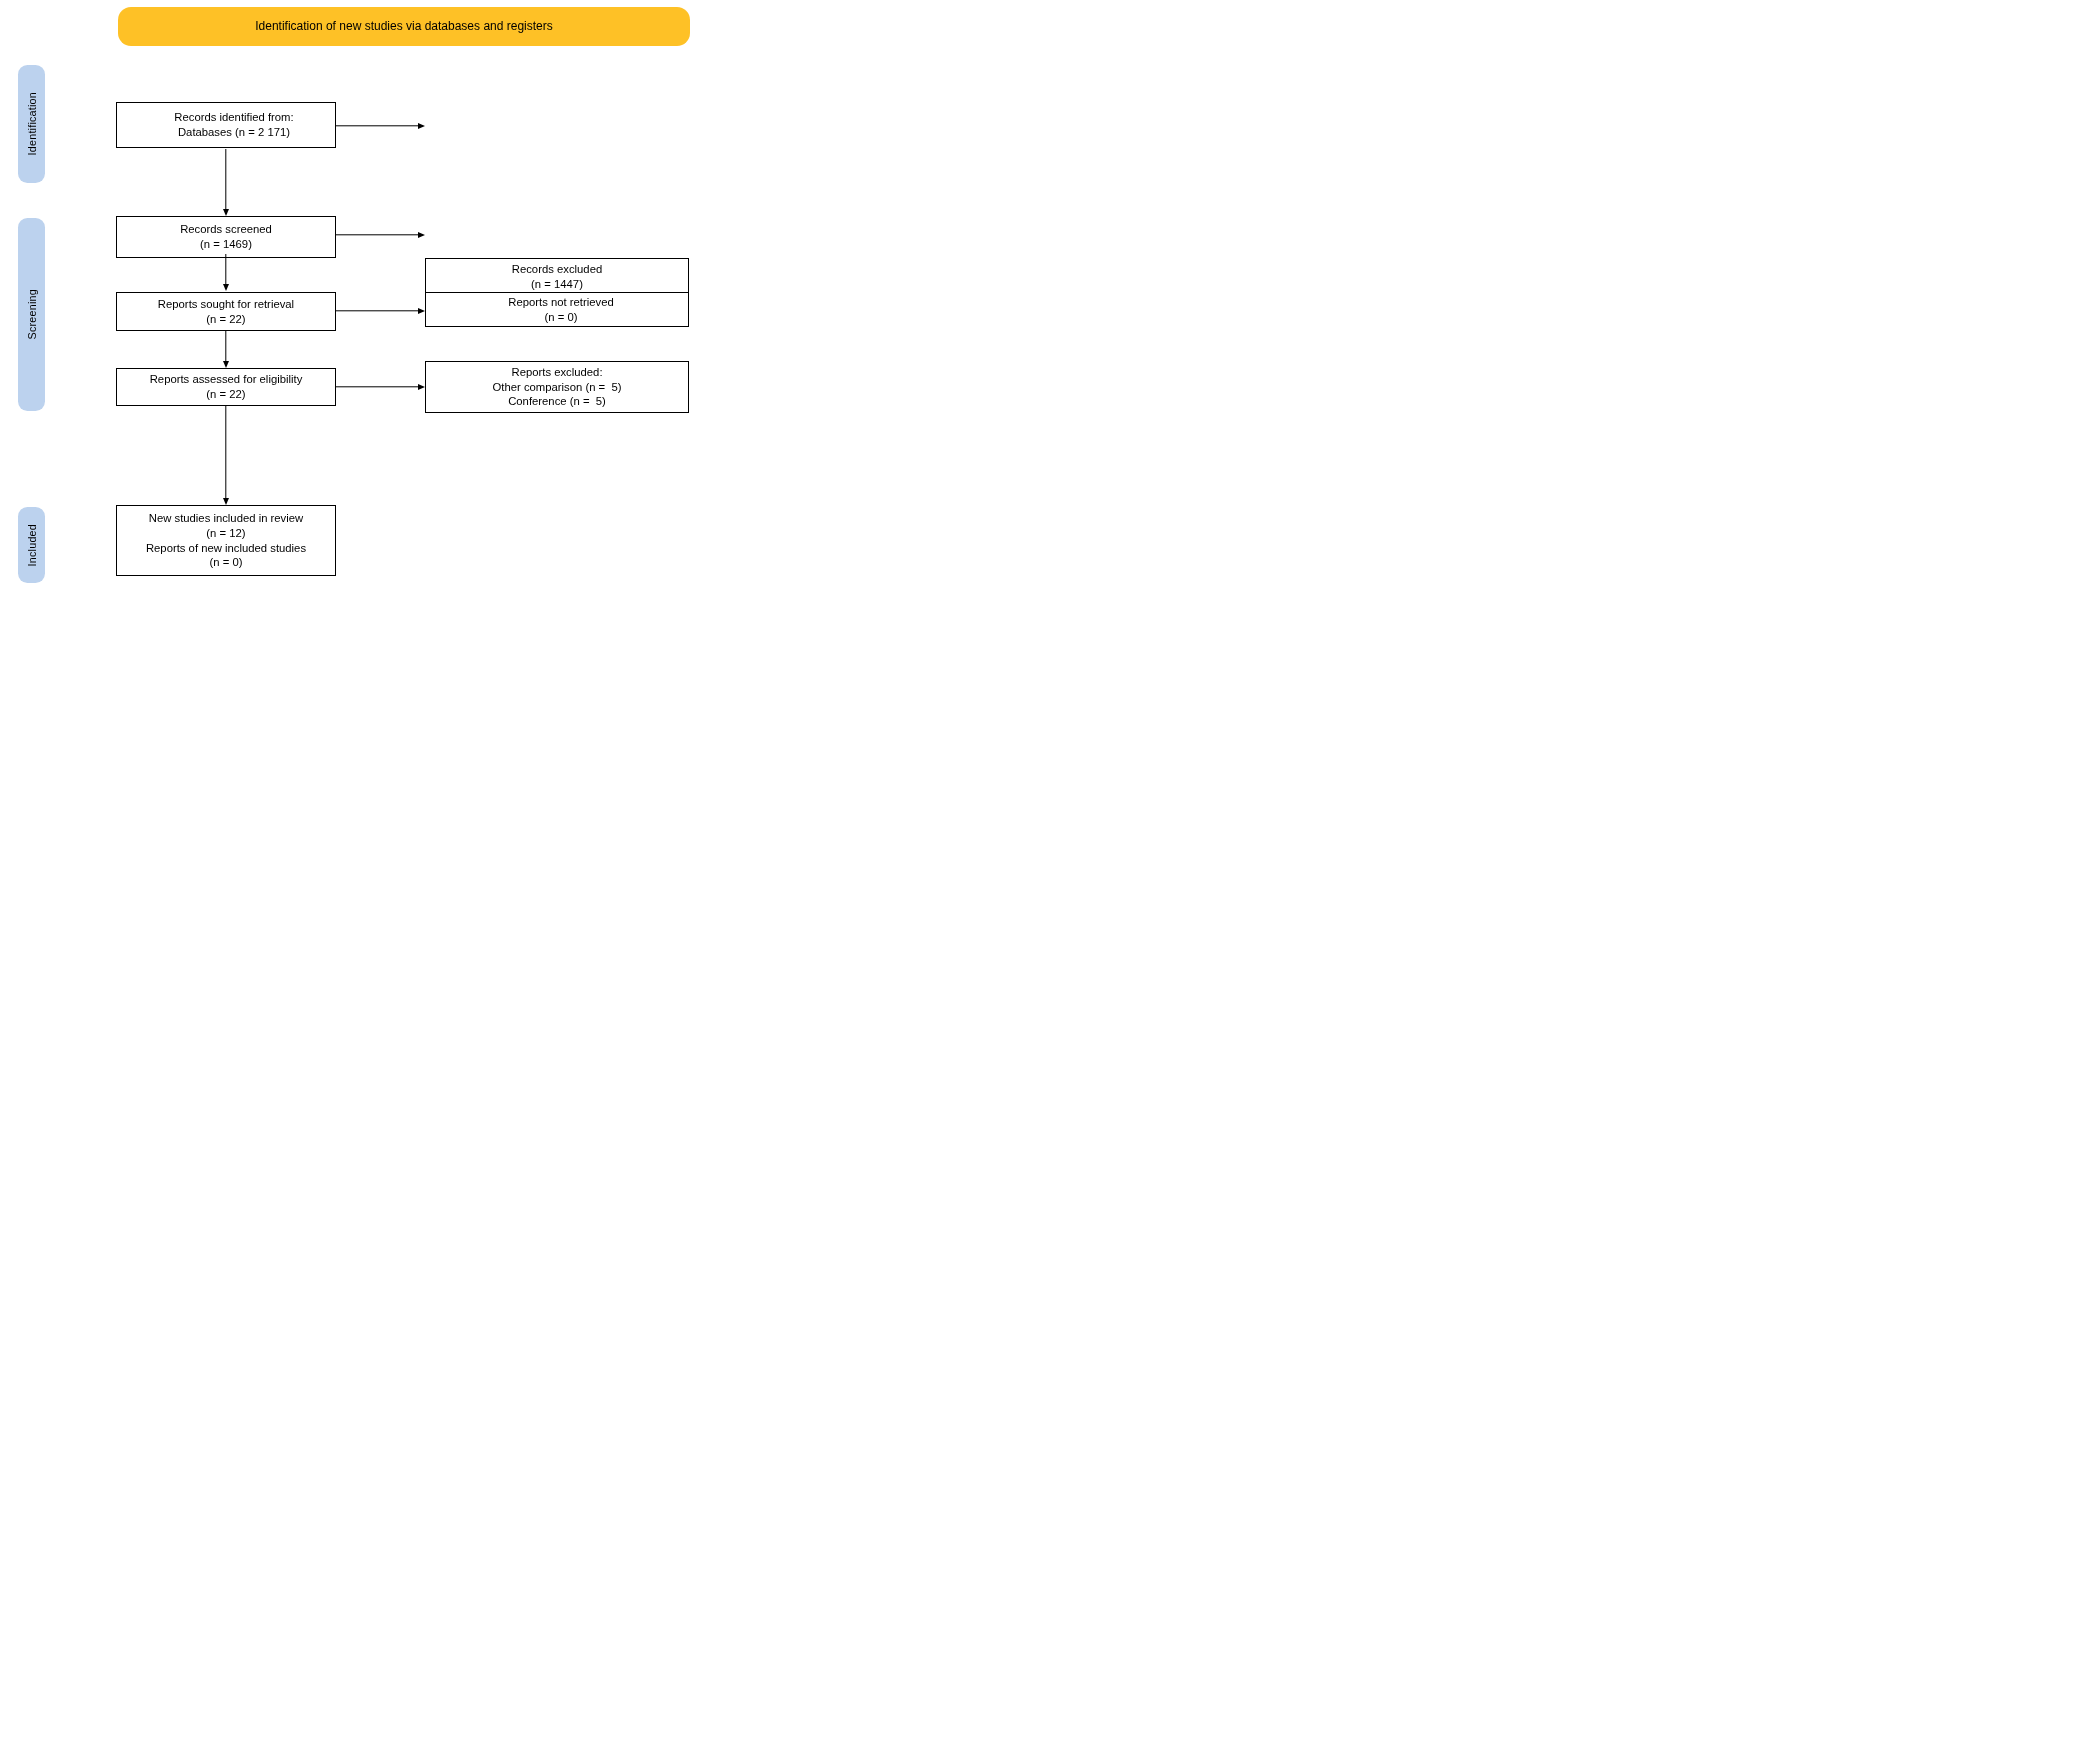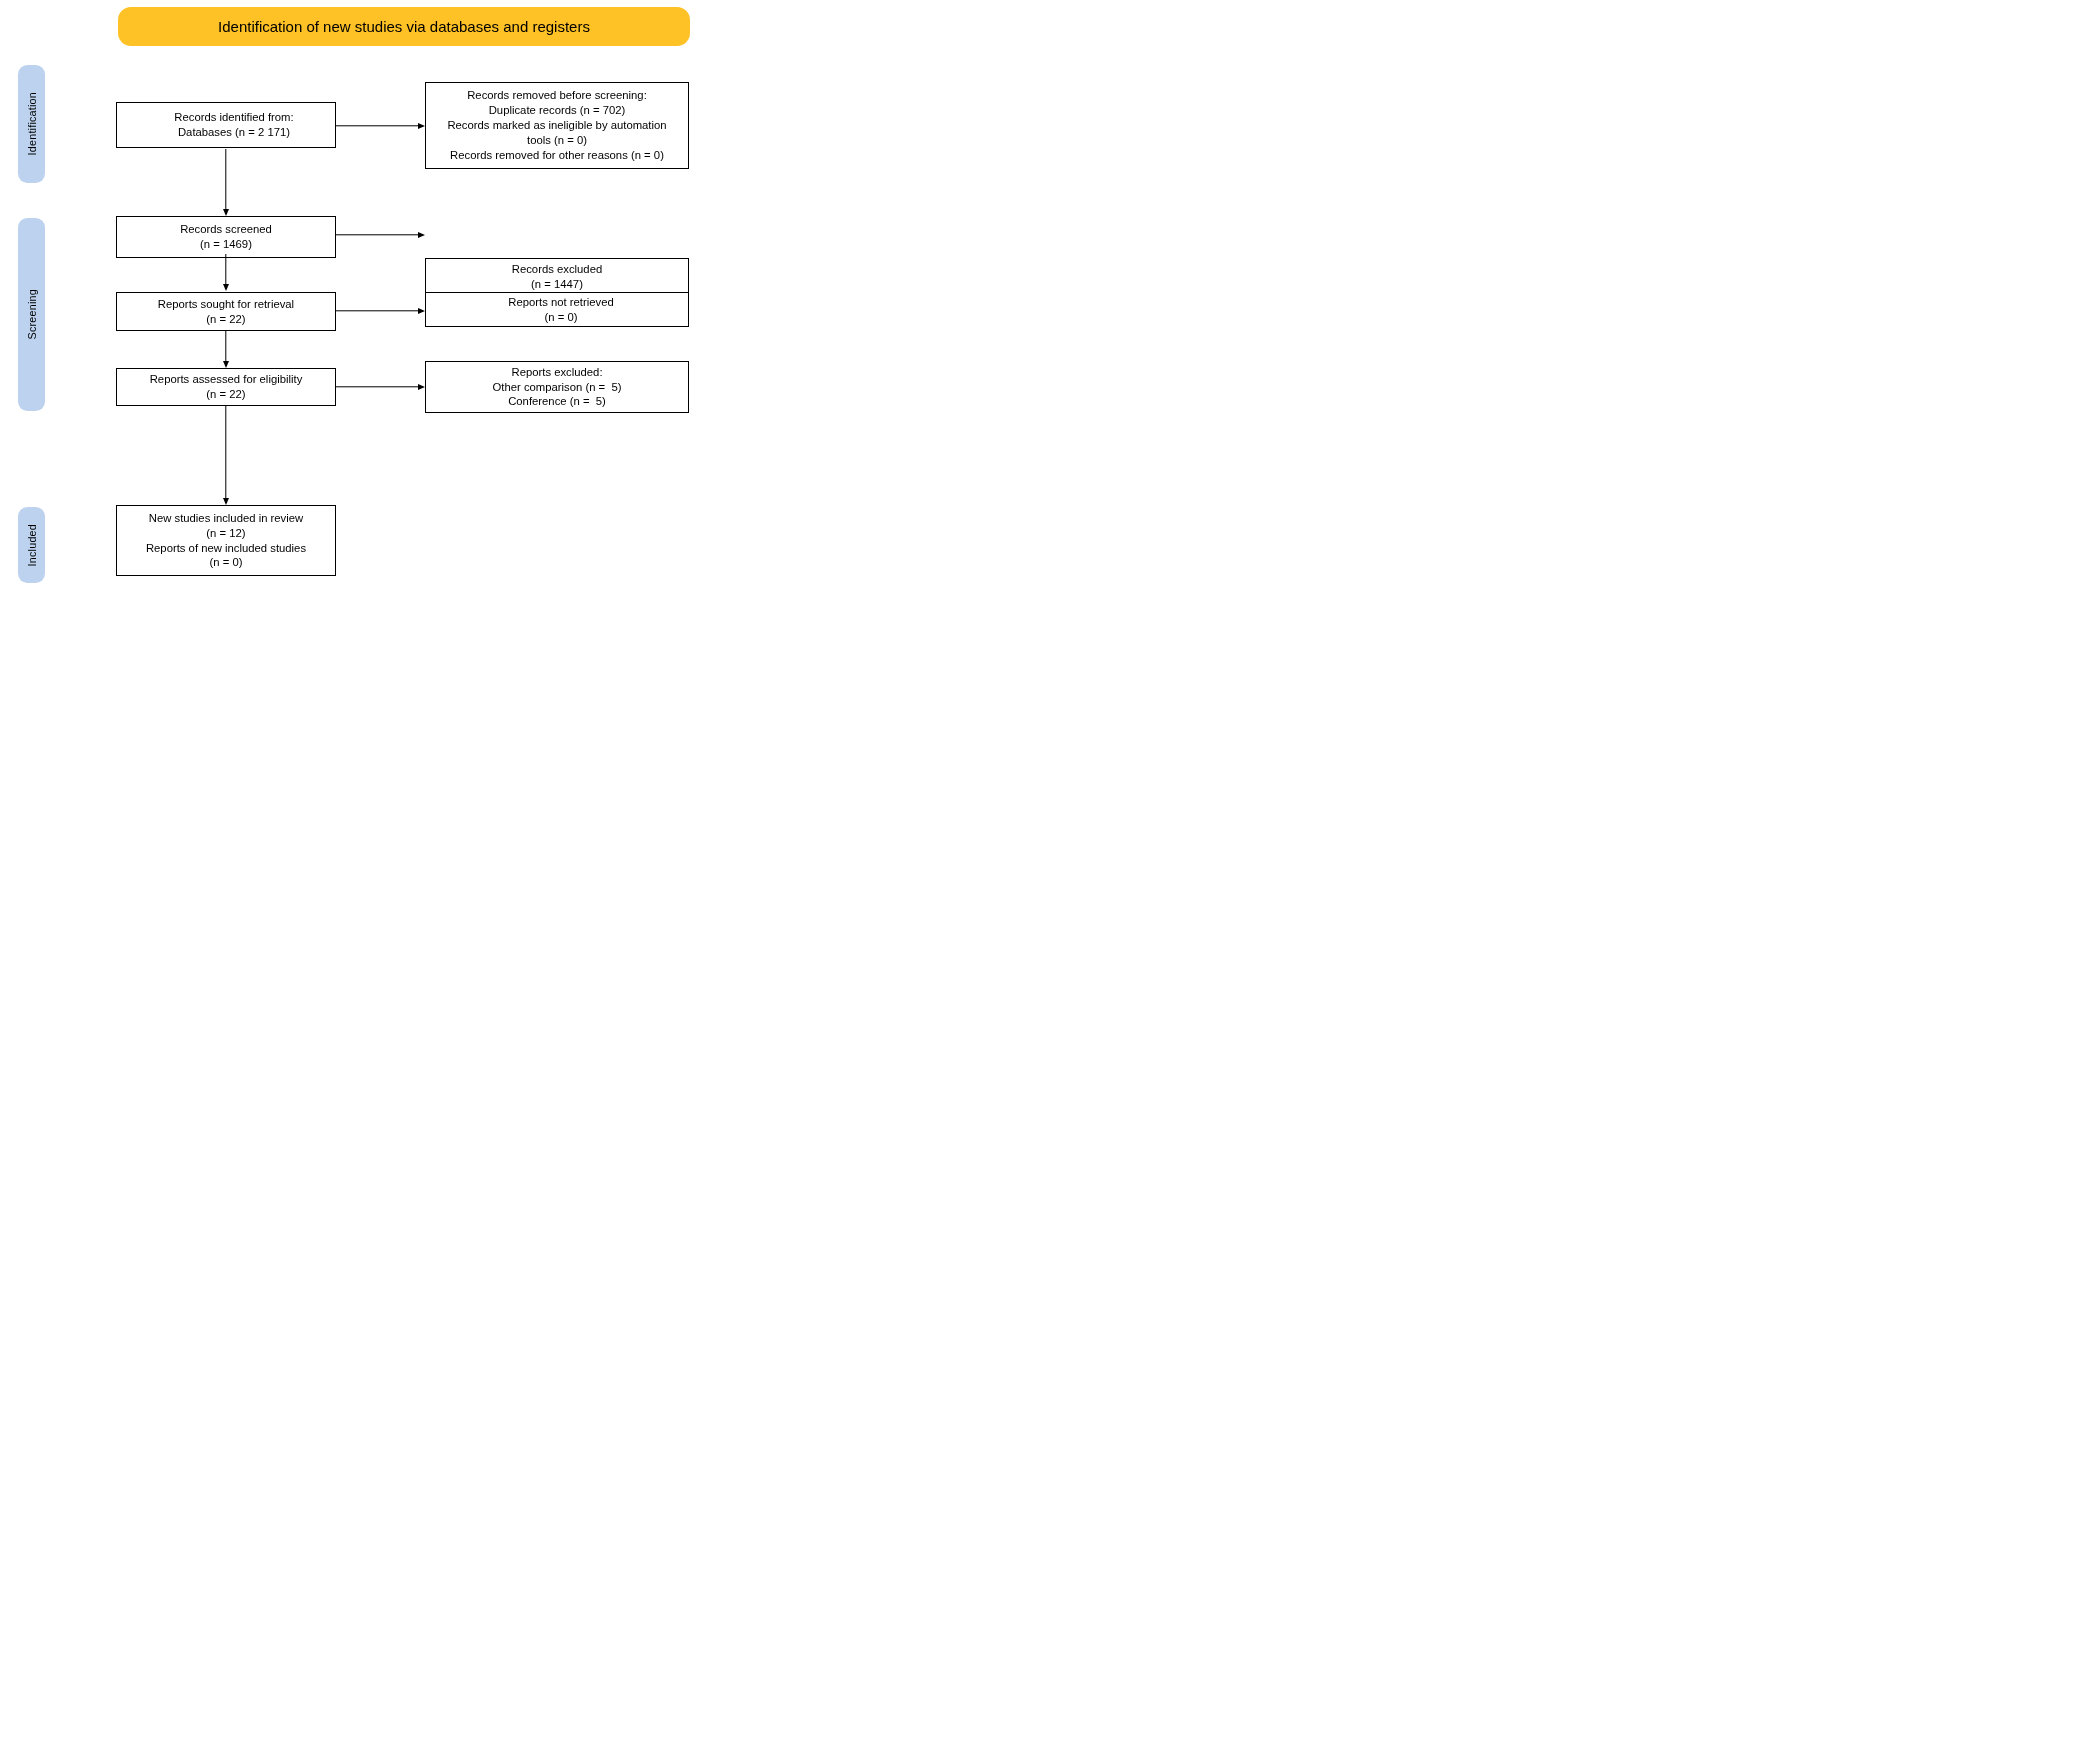--- a/index.html
+++ b/index.html
@@ -13,21 +13,21 @@
     overflow: hidden;
   }
   .banner {
     position: absolute;
     left: 118px; top: 6.6px;
     width: 572px; height: 39px;
     border-radius: 13px;
     display: flex; align-items: center; justify-content: center;
     text-align: center;
   }
-  .banner-text { font-size: 15px; }
+  .banner-text { font-size: 12px; }
   .stage-bar {
     position: absolute;
     left: 18px; width: 27px;
     border-radius: 9.4px;
     display: flex; align-items: center; justify-content: center;
   }
   .stage-label {
     writing-mode: vertical-rl;
     transform: rotate(180deg);
     font-size: 10.8px;
@@ -110,27 +110,20 @@
     <span class="fbox-text">Reports assessed for eligibility
 (n = 22)</span>
   </div>
   <div class="fbox left-col" style="top:505px; height:71px;">
     <span class="fbox-text">New studies included in review
 (n = 12)
 Reports of new included studies
 (n = 0)</span>
   </div>
 
-  <div class="fbox right-col" style="top:82px; height:87px;">
-    <span class="fbox-text">Records removed before screening:
-Duplicate records (n = 702)
-Records marked as ineligible by automation
-tools (n = 0)
-Records removed for other reasons (n = 0)</span>
-  </div>
   <div class="fbox right-col" style="top:216px; height:38px;margin-top:42px;">
     <span class="fbox-text">Records excluded
 (n = 1447)</span>
   </div>
   <div class="fbox right-col" style="top:292px; height:35px;padding-left:8px;">
     <span class="fbox-text">Reports not retrieved
 (n = 0)</span>
   </div>
   <div class="fbox right-col" style="top:361px; height:52px;">
     <span class="fbox-text">Reports excluded:

